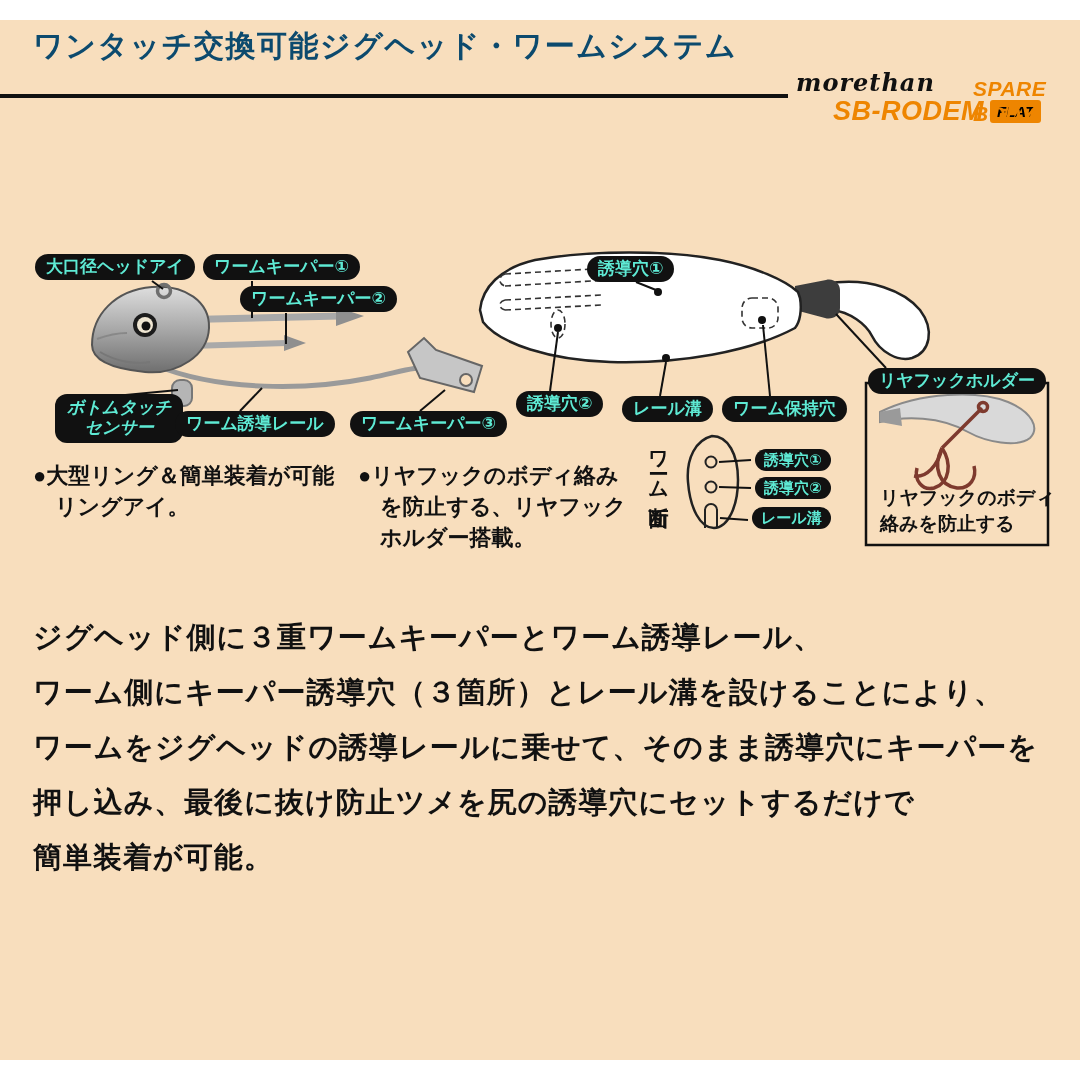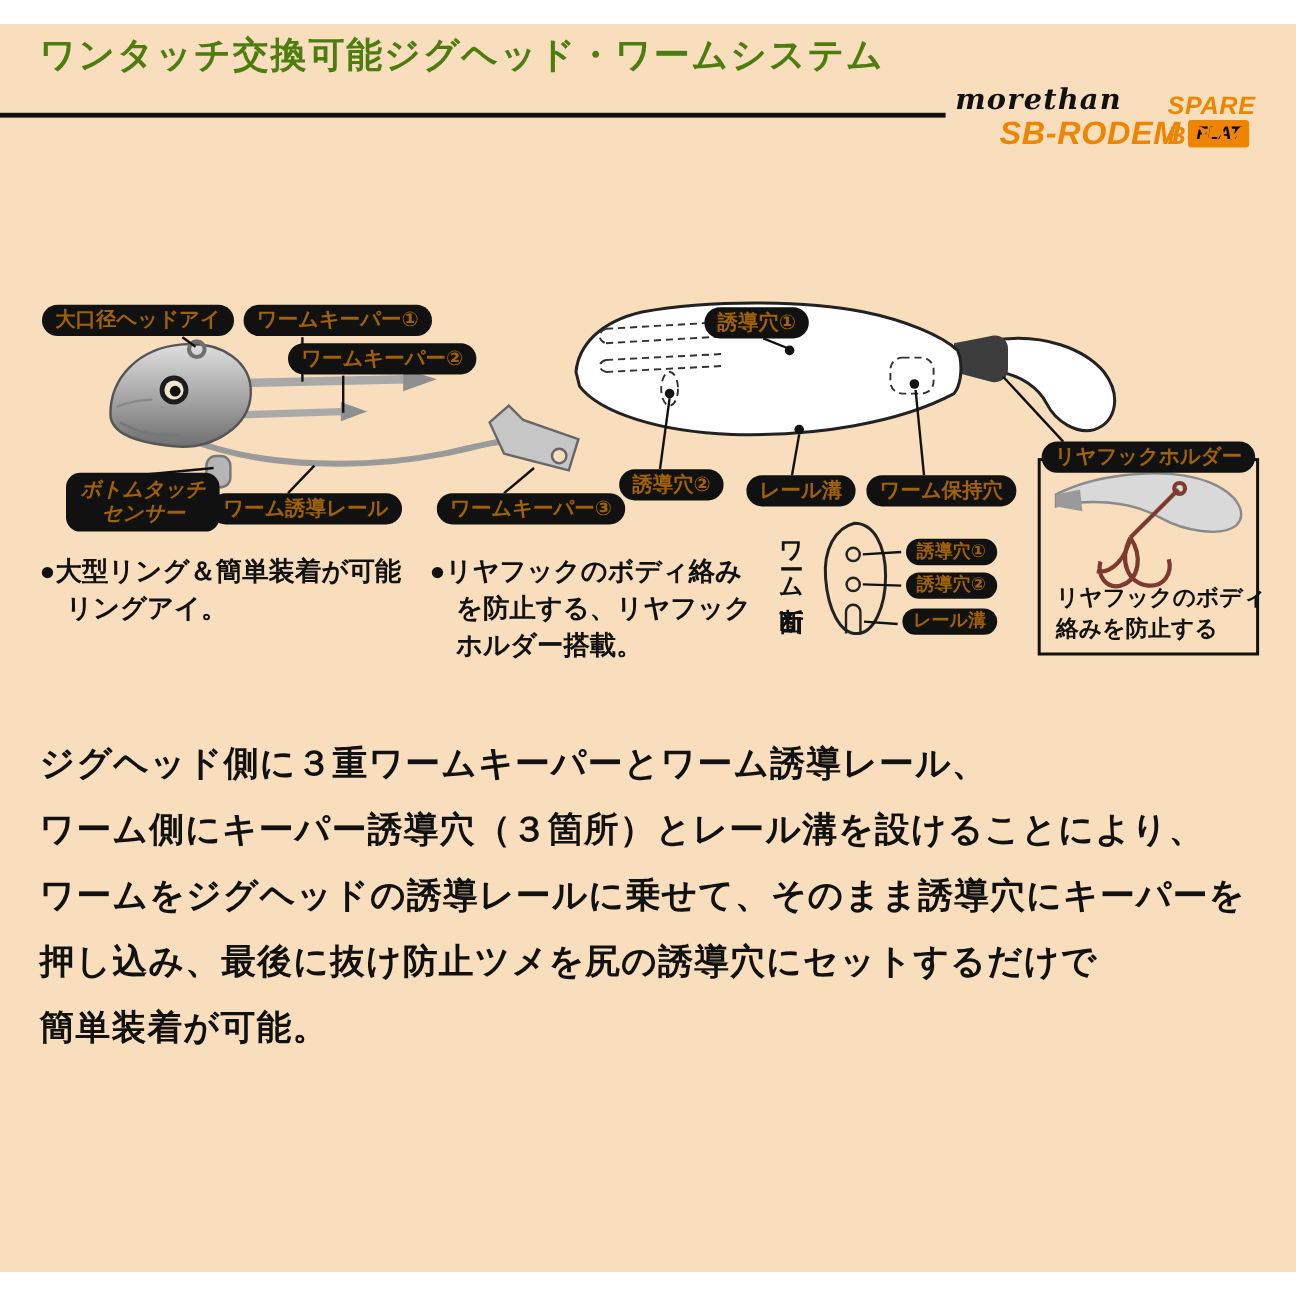--- a/index.html
+++ b/index.html
@@ -1,35 +1,35 @@
 <!DOCTYPE html>
 <html><head>
 <meta charset="utf-8">
 <style>
   * { margin:0; padding:0; box-sizing:border-box; }
   body { font-family:"Liberation Sans","DejaVu Sans",sans-serif; background:#ffffff; }
   .page { position:relative; width:1080px; height:1080px; background:#ffffff; overflow:hidden; }
   .content-bg { position:absolute; left:0; top:20px; width:1080px; height:1040px; background:#f8debd; }
 
-  .title { position:absolute; left:33px; top:26px; font-size:30px; font-weight:bold; color:#4d7c0f;
+  .title { position:absolute; left:33px; top:26px; font-size:30px; font-weight:bold; color:#0c4a6e;
            letter-spacing:1.5px; white-space:nowrap; }
   .divider { position:absolute; left:0; top:94px; width:788px; height:4px; background:#111; }
 
   .morethan { position:absolute; left:796px; top:68px; font-family:"DejaVu Serif","Liberation Serif",serif;
               font-style:italic; font-weight:bold; font-size:24px; color:#111; letter-spacing:1px; }
   .model-row { position:absolute; left:793px; top:96px; display:flex; align-items:center; gap:6px;margin-left:40px; }
   .model { color:#ee8500; font-size:27px; font-weight:bold; font-style:italic; letter-spacing:0.5px; white-space:nowrap; }
   .flat-badge { background:#ee8500; color:#000000; font-size:15px; font-weight:bold; font-style:italic;
                 padding:3px 7px; border-radius:3px; }
   .spare { position:absolute; left:973px; top:76px; color:#ee8500; font-weight:bold; font-style:italic;
            font-size:21px; line-height:25px; letter-spacing:0.5px; }
 
   .artwork { position:absolute; left:0; top:240px; width:1080px; height:330px; }
 
-  .pill { position:absolute; background:#111; color:#a16207; font-weight:bold; font-size:17px;
+  .pill { position:absolute; background:#111; color:#5eead4; font-weight:bold; font-size:17px;
           line-height:1.2; padding:3px 11px; border-radius:15px; white-space:nowrap; }
   .pill.small { font-size:15px; padding:2px 9px; border-radius:12px; }
   .pill.two-line { text-align:center; border-radius:12px; padding:4px 12px; }
   .pill.wide { text-align:center; width:178px; padding-left:0; padding-right:0; }
 
   .cs-title { position:absolute; left:646px; top:437px; writing-mode:vertical-rl; text-orientation:upright;
               font-size:20px; font-weight:bold; color:#111; letter-spacing:3px; }
 
   .hook-caption { position:absolute; font-size:19px; font-weight:bold; color:#111; white-space:nowrap; }
 
@@ -165,21 +165,21 @@
   </svg>
 
   <div class="pill" style="left:35px; top:254px;">大口径ヘッドアイ</div>
   <div class="pill" style="left:203px; top:254px;">ワームキーパー①</div>
   <div class="pill" style="left:240px; top:286px;">ワームキーパー②</div>
   <div class="pill two-line" style="left:55px; top:394px;font-style:italic;">
     <div>ボトムタッチ</div>
     <div>センサー</div>
   </div>
   <div class="pill" style="left:175px; top:411px;">ワーム誘導レール</div>
-  <div class="pill" style="left:364px; top:411px;">ワームキーパー③</div>
+  <div class="pill" style="left:350px; top:411px;">ワームキーパー③</div>
 
   <div class="pill" style="left:587px; top:256px;">誘導穴①</div>
   <div class="pill" style="left:516px; top:391px;">誘導穴②</div>
   <div class="pill" style="left:622px; top:396px;">レール溝</div>
   <div class="pill" style="left:722px; top:396px;">ワーム保持穴</div>
 
   <div class="pill wide" style="left:868px; top:368px;">リヤフックホルダー</div>
   <div class="hook-caption" style="left:880px; top:485px;">リヤフックのボディ</div>
   <div class="hook-caption" style="left:880px; top:511px;">絡みを防止する</div>
 

